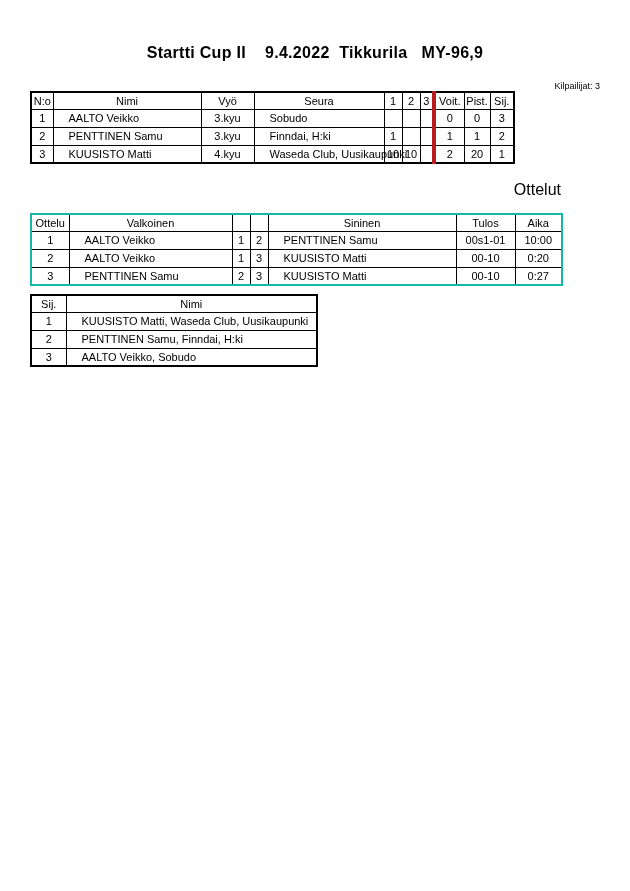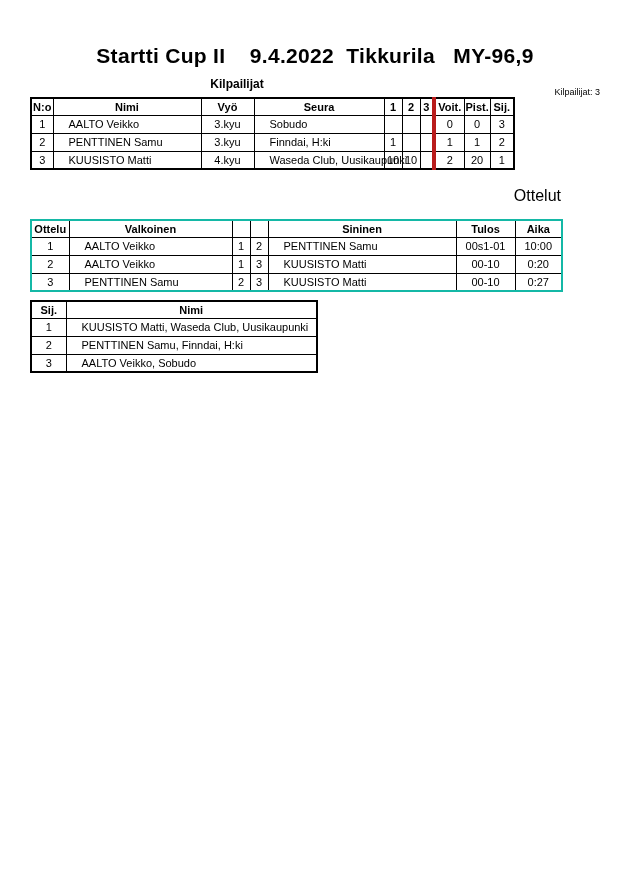--- a/index.html
+++ b/index.html
@@ -7,42 +7,42 @@
   body {
     width:630px; height:891px;
     font-family:"Liberation Sans", sans-serif;
     color:#000;
   }
   .page { position:relative; width:630px; height:891px; background:#fff; overflow:hidden; }
 
   .title {
     margin-top:44px;
     text-align:center;
-    font-size:21px;
+    font-size:16px;
     font-weight:bold;
     white-space:pre;
     letter-spacing:0.3px;
   }
 
   .meta-row { position:relative; height:15px; margin-top:9px; }
   .kilp-heading {
     position:absolute; left:30px; width:414px;
     text-align:center; font-size:12px; font-weight:bold;
   }
   .count { position:absolute; right:30px; top:10px; font-size:9px; }
 
   table { border-collapse:collapse; table-layout:fixed; font-size:11px; }
   th, td {
     border:1px solid #000;
     height:17px;
     padding:0 1px;
     vertical-align:middle;
     white-space:nowrap;
   }
-  th { font-weight:bold; text-align:center; }
+  th { font-weight:normal; text-align:center; }
   td { height:18px; }
   .c { text-align:center; }
   .l { text-align:left; padding-left:15px; }
 
   .t1 { margin:5px 0 0 30px; width:483px; border:2px solid #000; }
   .t1 td.seura { overflow:visible; }
   .thick-left { border-left:4px solid #b91c1c; }
 
   .section-heading {
     font-size:16px; font-weight:normal; text-align:right;
@@ -54,21 +54,20 @@
   .t3 { margin:8px 0 0 30px; width:286px; border:2px solid #000; }
 </style>
 </head>
 <body>
 
 <div class="page">
 
   <div class="title">Startti Cup II    9.4.2022  Tikkurila   MY-96,9</div>
 
   <div class="meta-row">
-    <div class="kilp-heading">Kilpailijat</div>
     <div class="count">Kilpailijat: 3</div>
   </div>
 
   <table class="t1">
     <colgroup>
       <col style="width:22px">
         <col style="width:148px">
         <col style="width:53px">
         <col style="width:130px">
       <col style="width:18px">

